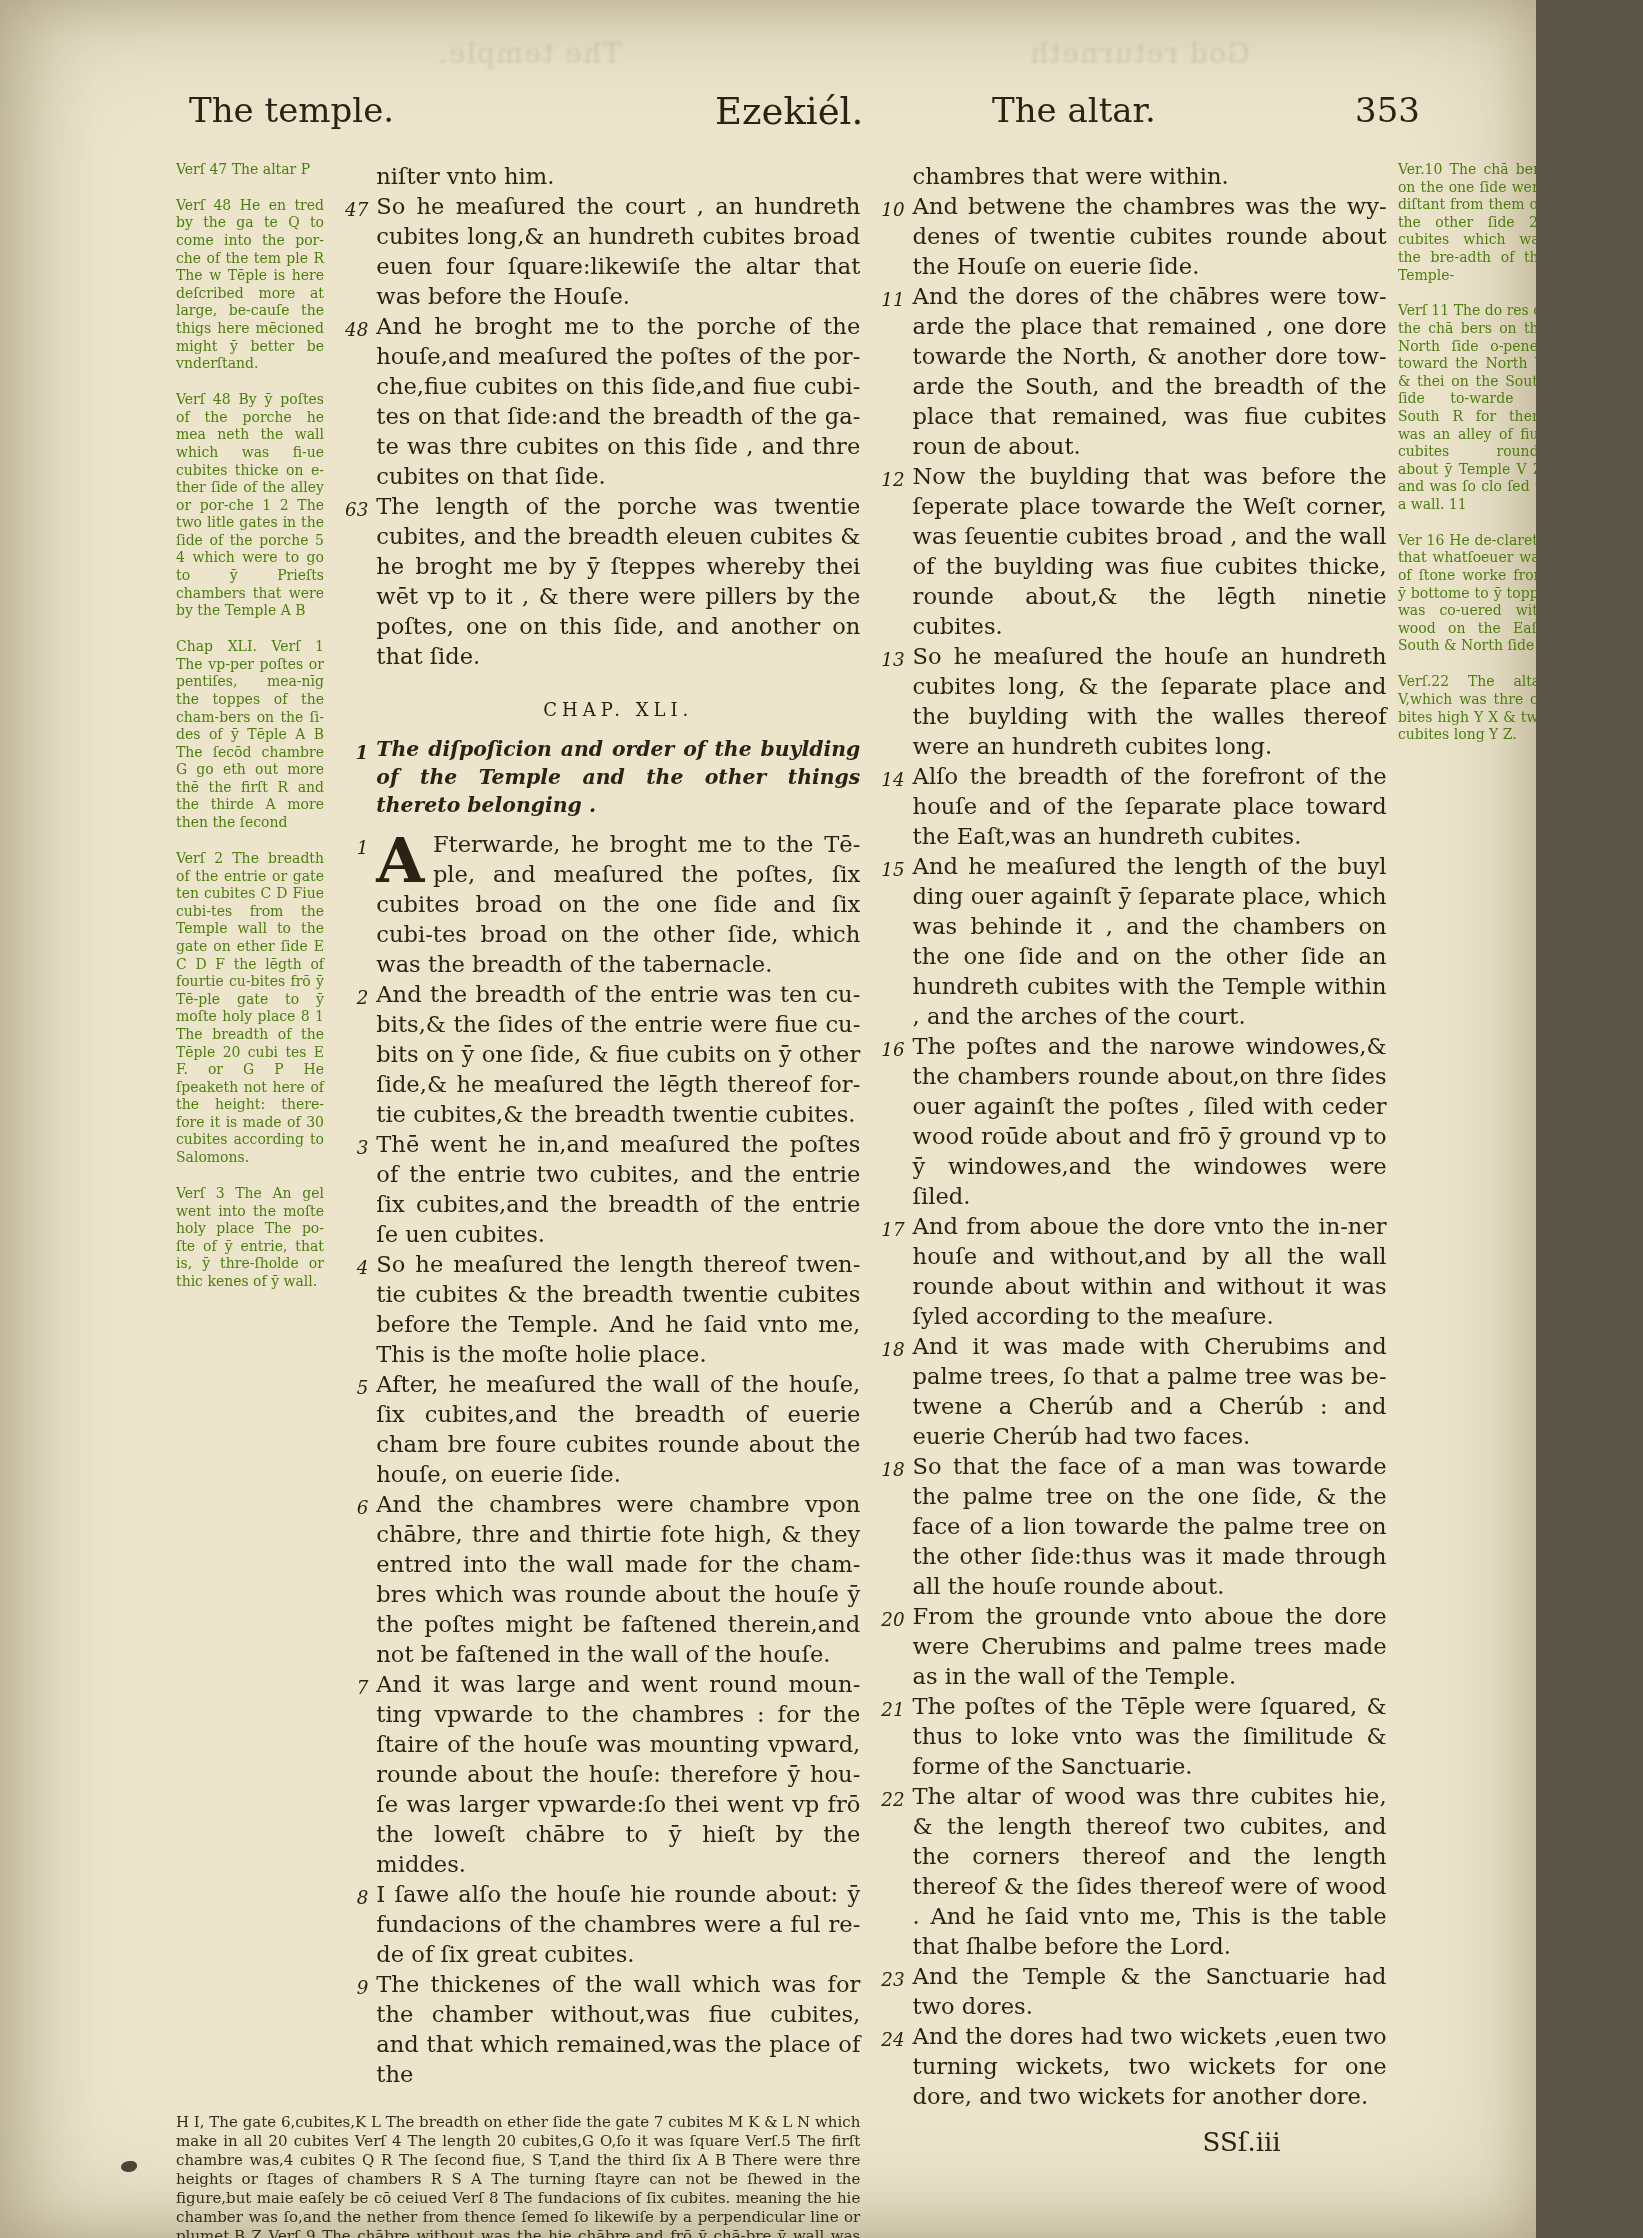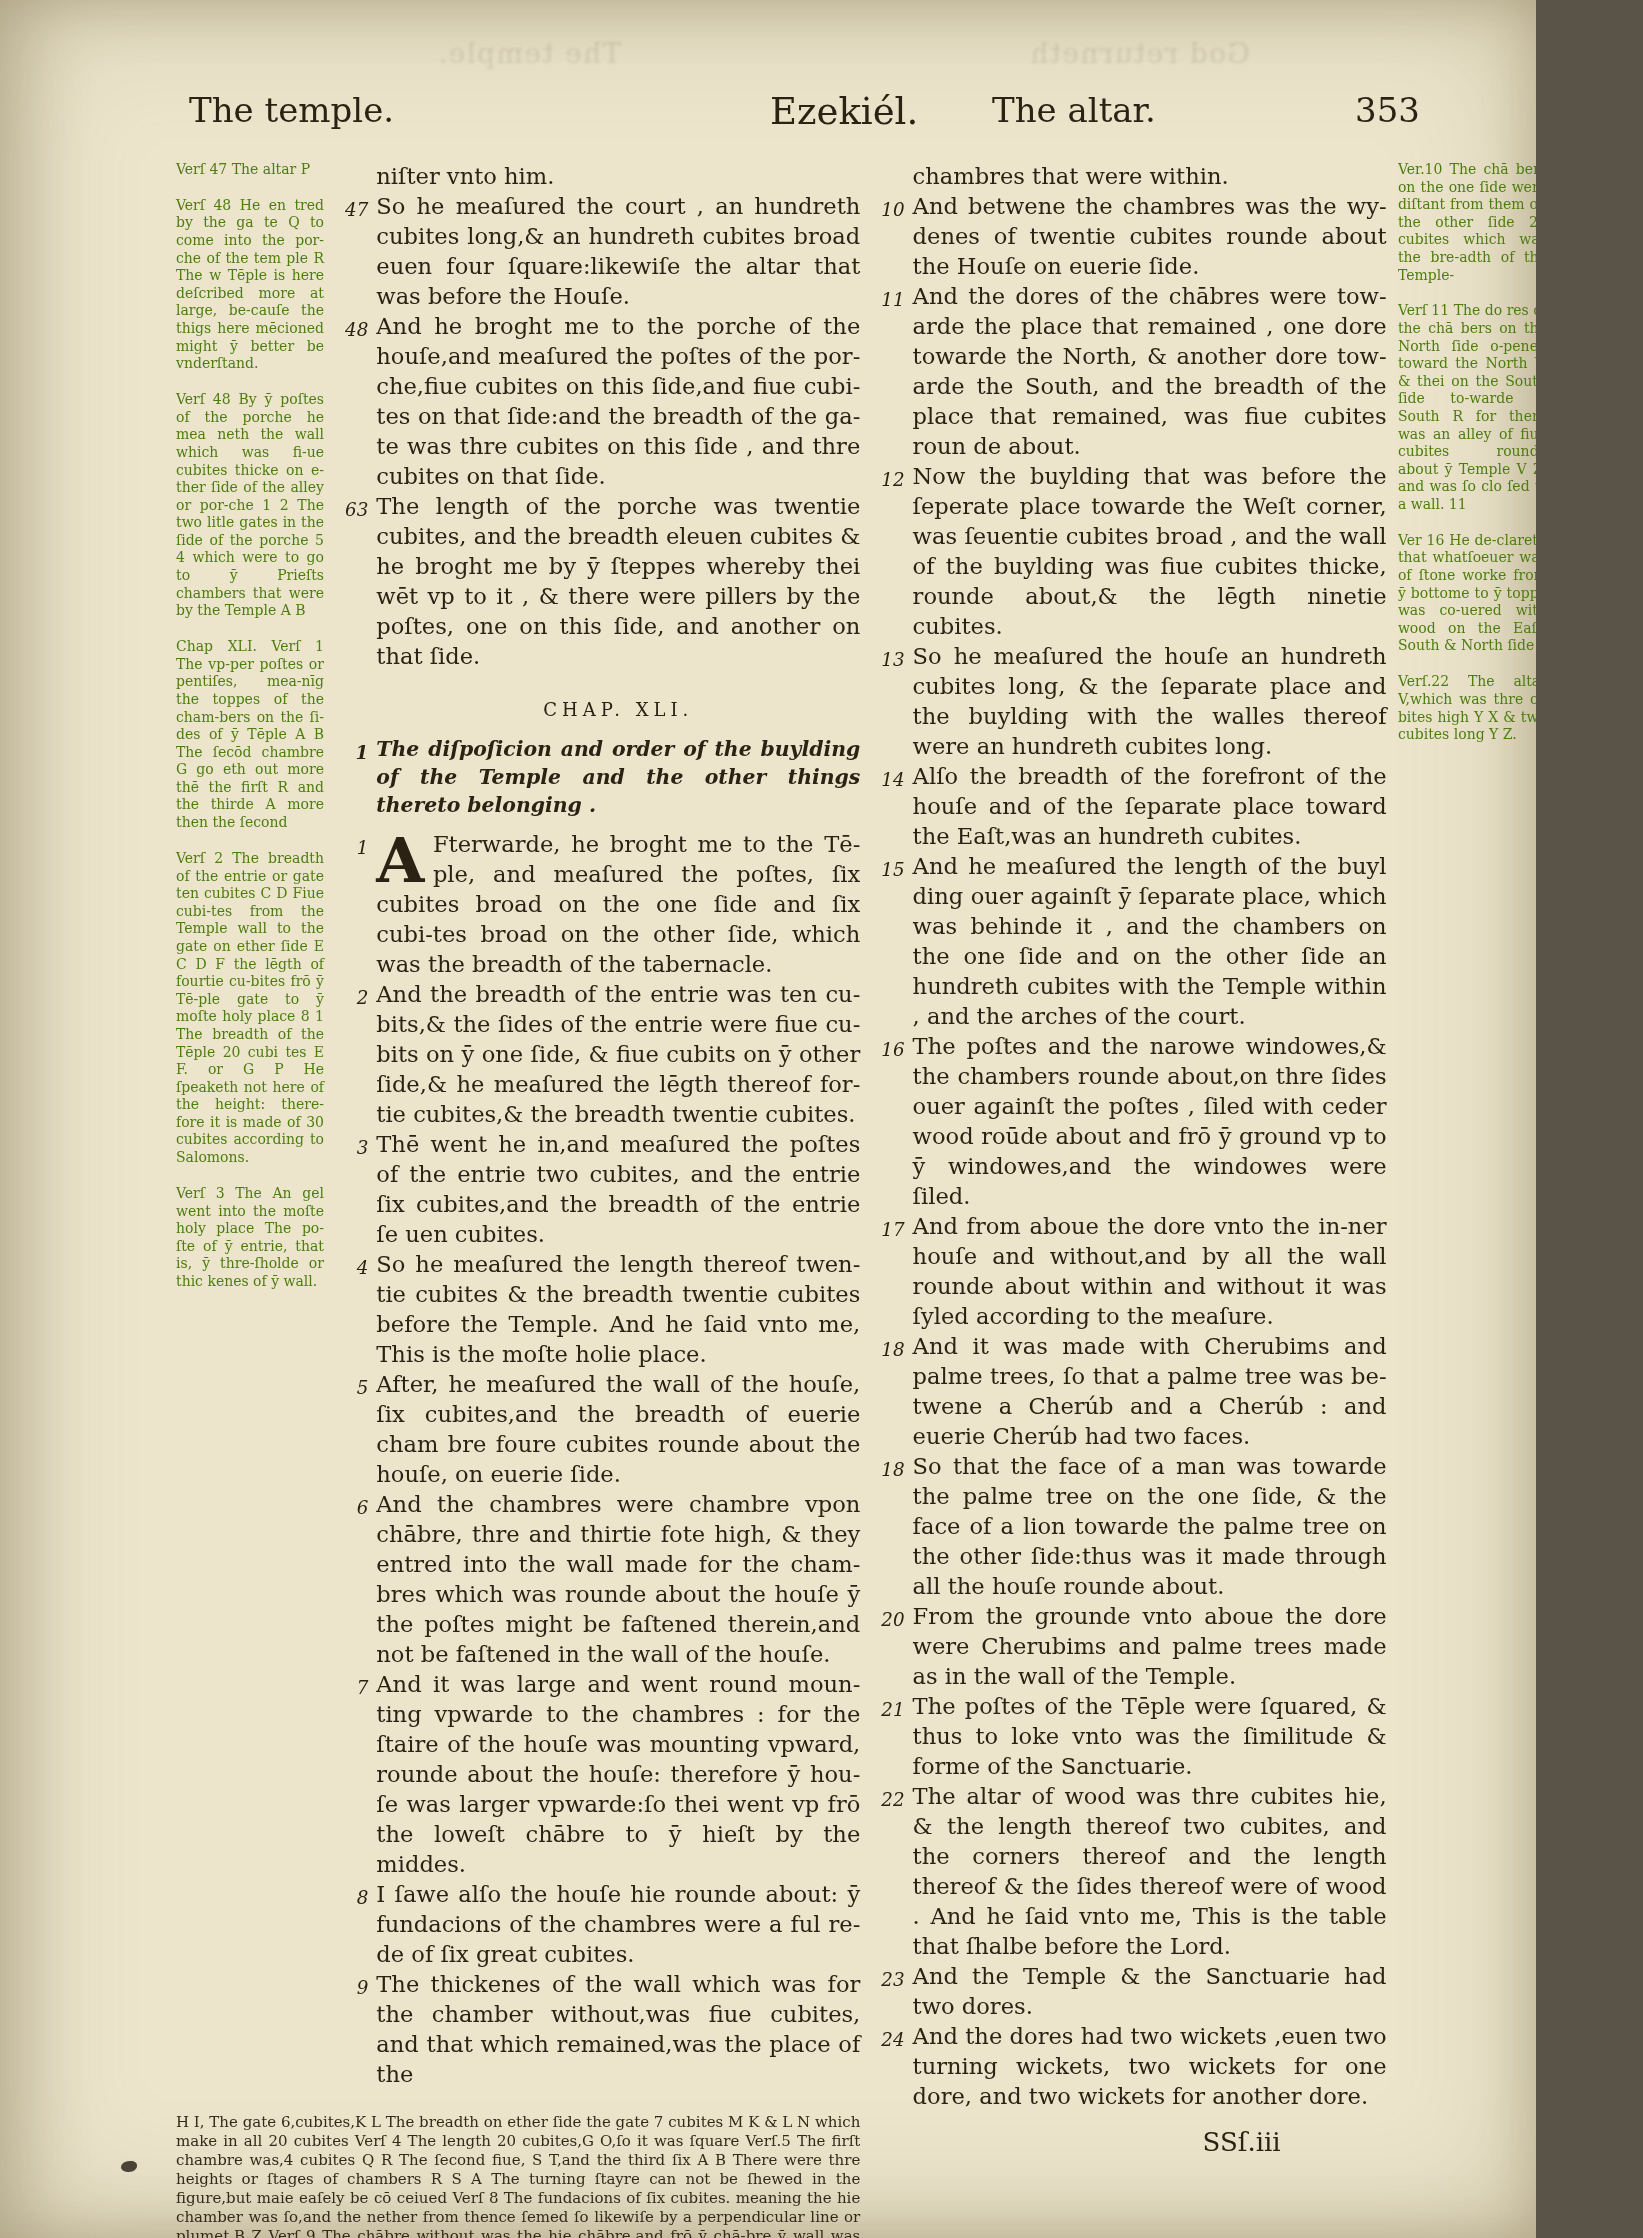--- a/index.html
+++ b/index.html
@@ -16,21 +16,21 @@
     box-shadow:inset 0 0 134px rgba(110,92,55,.28), inset 28px 0 63px rgba(95,80,50,.22), inset -17.6px 0 42px rgba(120,105,70,.14);
   }
   .bleed{
     position:absolute;top:37px;font-size:28px;opacity:.13;filter:blur(1.4px);
     transform:scaleX(-1);letter-spacing:1.4px;color:#4a3a20;white-space:nowrap;
   }
   .bleed.l{left:437px;} .bleed.r{left:1029px;}
   .header{position:absolute;top:90px;left:0;width:100%;height:49px;font-size:34px;}
   .header span{position:absolute;white-space:nowrap;}
   .h-left{left:189px;}
-  .h-center{left:770px;font-size:37px;}
+  .h-center{left:715px;font-size:37px;}
   .h-right{left:992px;}
   .h-page{left:1355px;}
   .content{
     position:absolute;left:176px;top:161px;width:1371px;
     display:grid;
     grid-template-columns:148px 525px 515px 149px;
     column-gap:11.3px;
     grid-template-rows:auto auto;
   }
   .notes{font-size:14px;line-height:17.6px;text-align:justify;color:#4d7c0f;}

